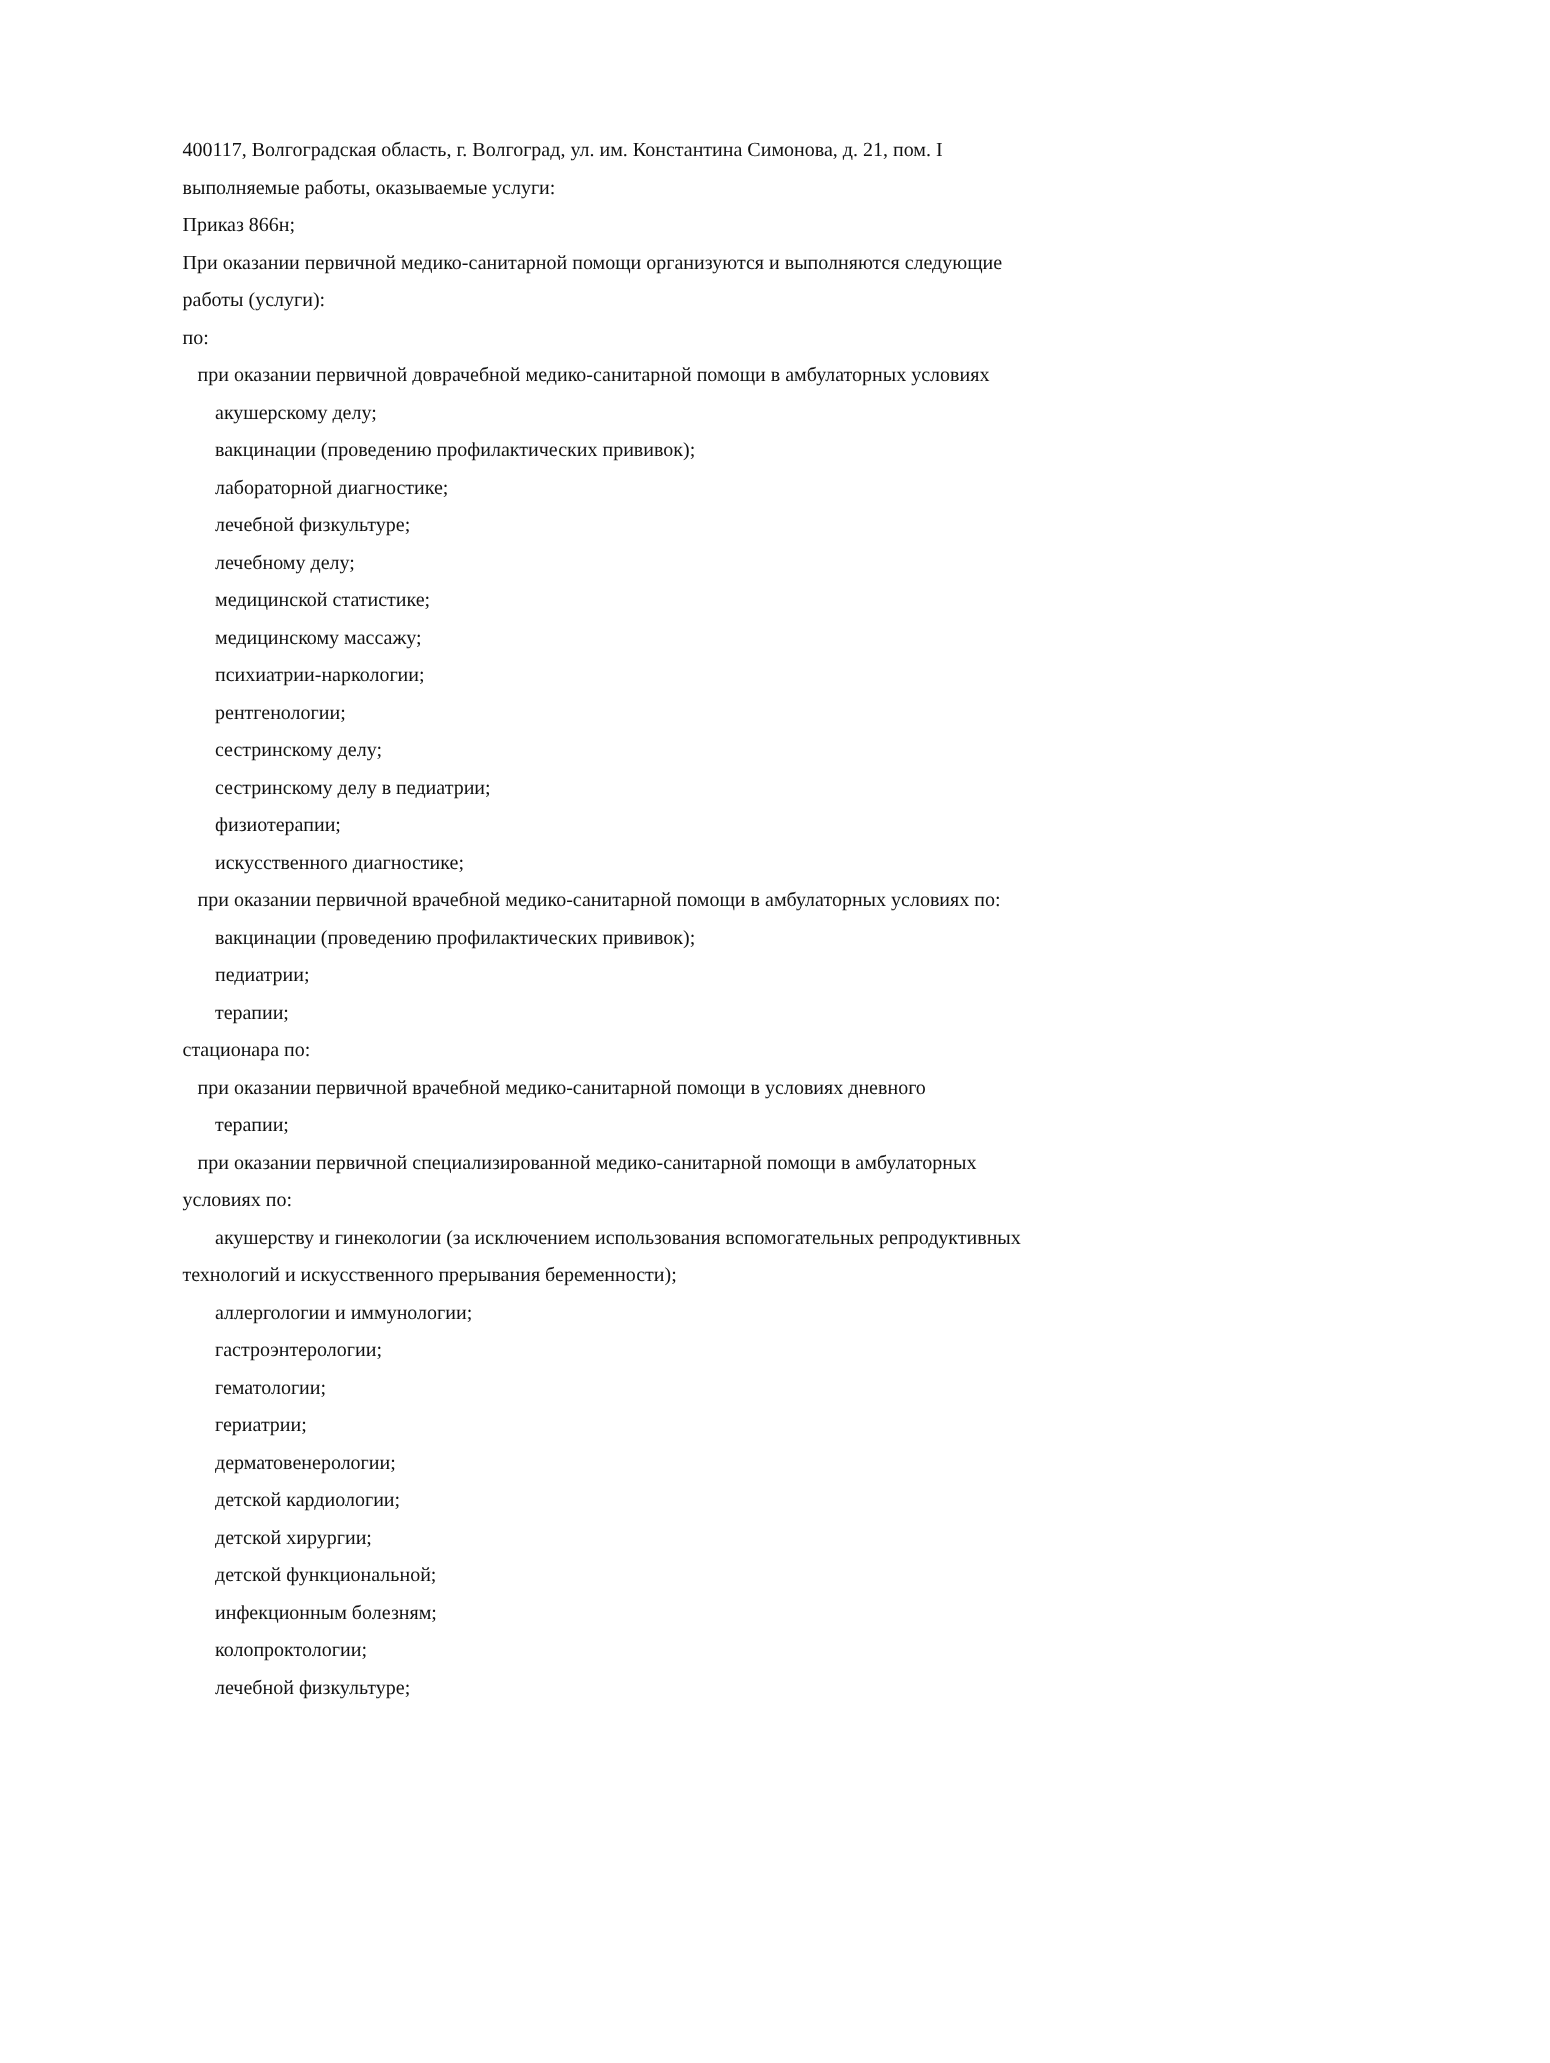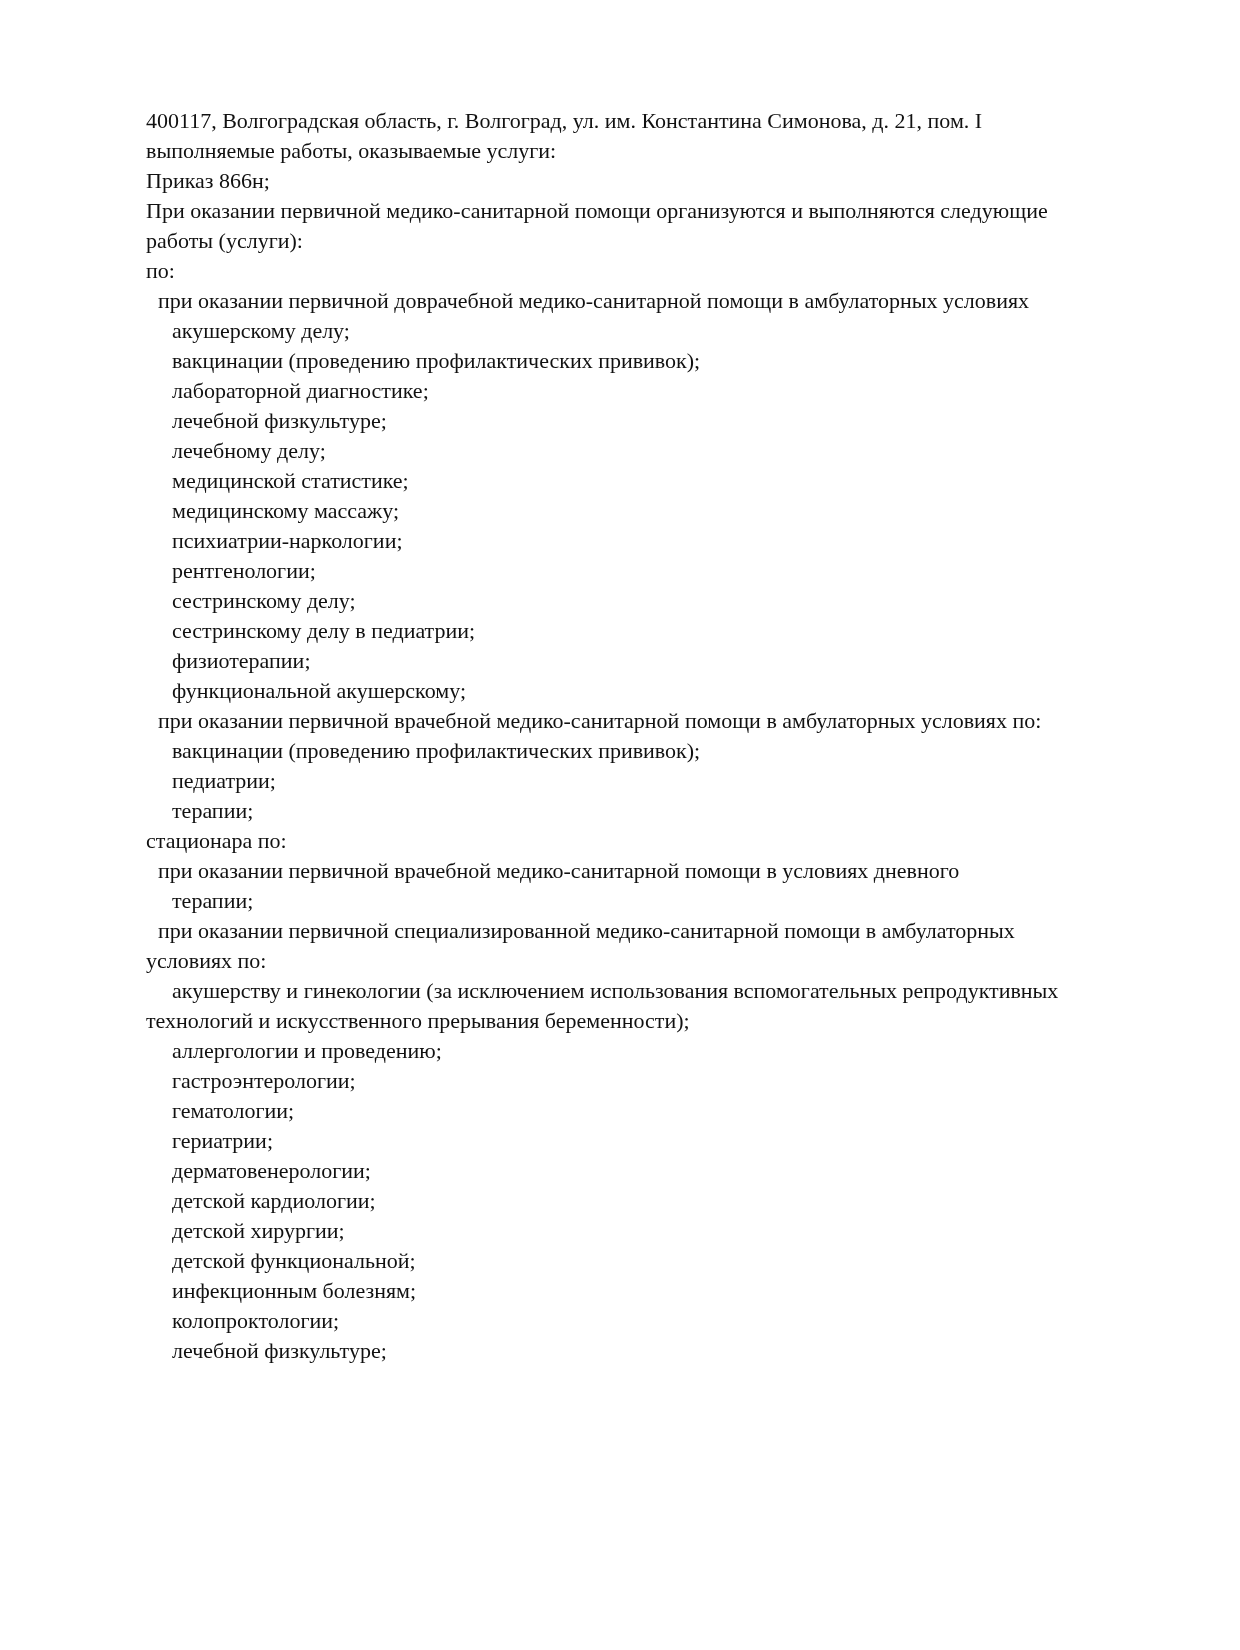--- a/index.html
+++ b/index.html
@@ -12,21 +12,21 @@
       height: 1650px;
       position: relative;
       overflow: hidden;
     }
     .page {
       position: absolute;
       left: 146px;
       top: 106px;
       width: 1000px;
       font-family: "Liberation Serif", "DejaVu Serif", serif;
-      font-size: 22px;
+      font-size: 16px;
       line-height: 30px;
       color: #111111;
     }
     .line {
       display: block;
       white-space: pre;
       height: 30px;
     }
     .lvl-0 { padding-left: 0; }
     .lvl-1 { padding-left: 12px; }
@@ -51,36 +51,36 @@
   <span class="line lvl-2">лабораторной диагностике;</span>
   <span class="line lvl-2">лечебной физкультуре;</span>
   <span class="line lvl-2">лечебному делу;</span>
   <span class="line lvl-2">медицинской статистике;</span>
   <span class="line lvl-2">медицинскому массажу;</span>
   <span class="line lvl-2">психиатрии-наркологии;</span>
   <span class="line lvl-2">рентгенологии;</span>
   <span class="line lvl-2">сестринскому делу;</span>
   <span class="line lvl-2">сестринскому делу в педиатрии;</span>
   <span class="line lvl-2">физиотерапии;</span>
-  <span class="line lvl-2">функциональной акушерскому;</span>
+  <span class="line lvl-2">искусственного диагностике;</span>
 
   <span class="line lvl-1">при оказании первичной врачебной медико-санитарной помощи в амбулаторных условиях по:</span>
   <span class="line lvl-2">вакцинации (проведению профилактических прививок);</span>
   <span class="line lvl-2">педиатрии;</span>
   <span class="line lvl-2">терапии;</span>
 
   <span class="line lvl-0">стационара по:</span>
   <span class="line lvl-1">при оказании первичной врачебной медико-санитарной помощи в условиях дневного</span>
   <span class="line lvl-2">терапии;</span>
 
   <span class="line lvl-1">при оказании первичной специализированной медико-санитарной помощи в амбулаторных</span>
   <span class="line lvl-0">условиях по:</span>
   <span class="line lvl-2">акушерству и гинекологии (за исключением использования вспомогательных репродуктивных</span>
   <span class="line lvl-0">технологий и искусственного прерывания беременности);</span>
-  <span class="line lvl-2">аллергологии и проведению;</span>
+  <span class="line lvl-2">аллергологии и иммунологии;</span>
   <span class="line lvl-2">гастроэнтерологии;</span>
   <span class="line lvl-2">гематологии;</span>
   <span class="line lvl-2">гериатрии;</span>
   <span class="line lvl-2">дерматовенерологии;</span>
   <span class="line lvl-2">детской кардиологии;</span>
   <span class="line lvl-2">детской хирургии;</span>
   <span class="line lvl-2">детской функциональной;</span>
   <span class="line lvl-2">инфекционным болезням;</span>
   <span class="line lvl-2">колопроктологии;</span>
   <span class="line lvl-2">лечебной физкультуре;</span>

